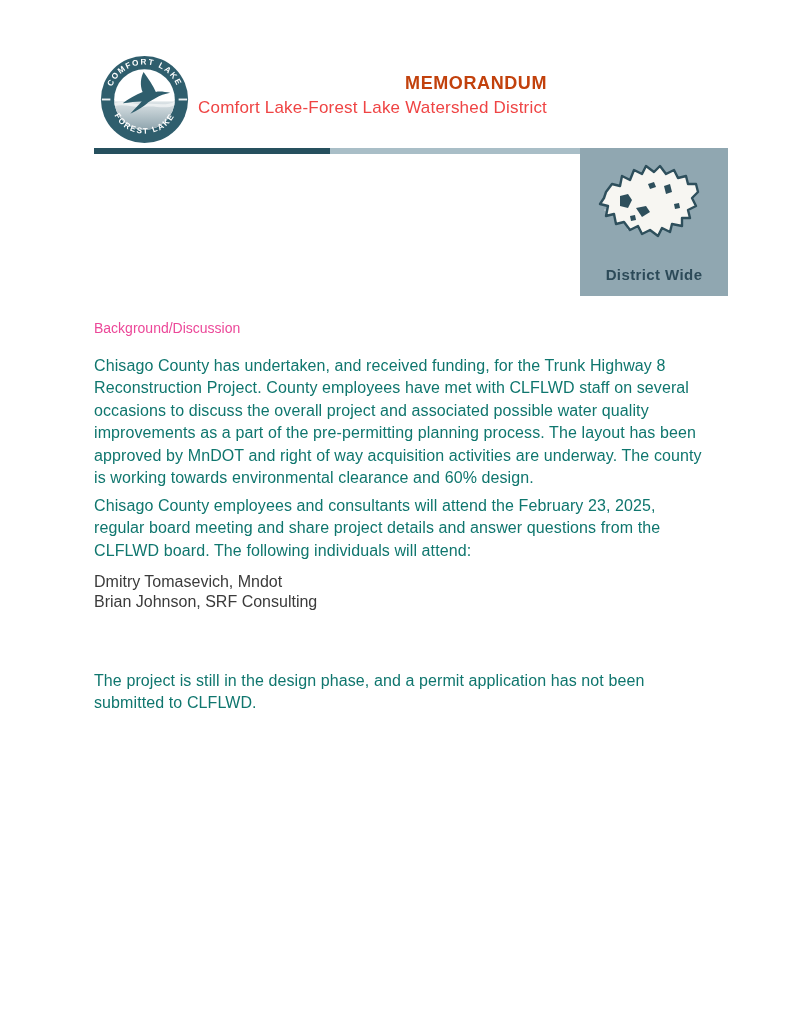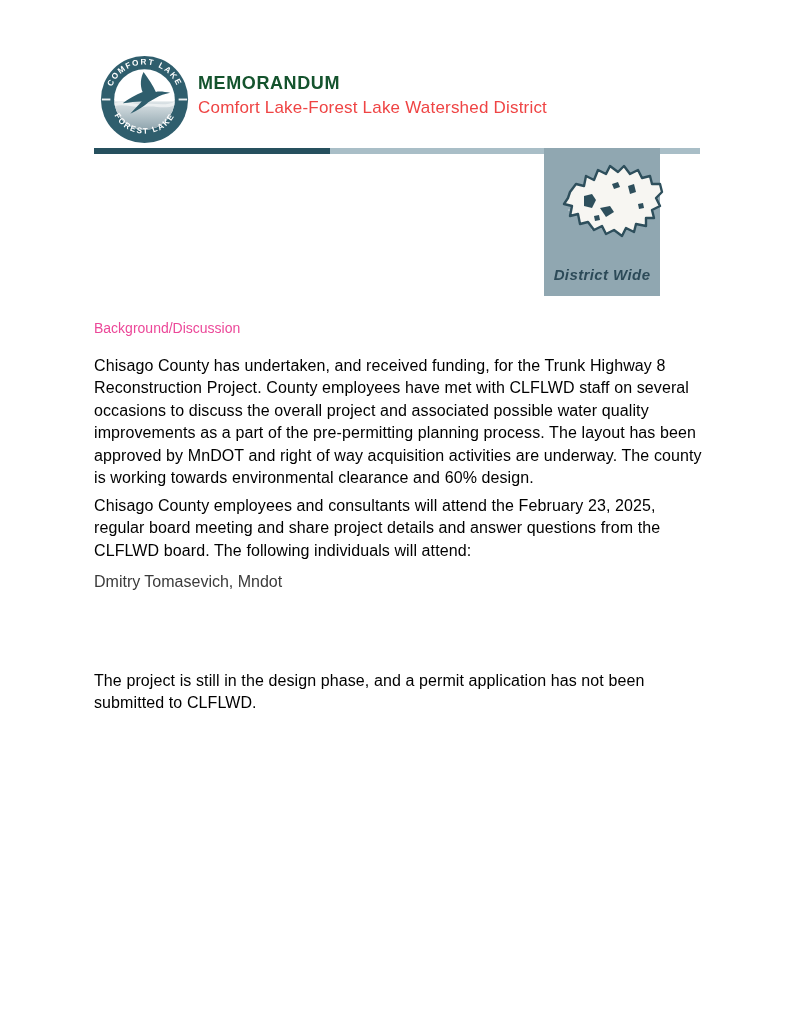--- a/index.html
+++ b/index.html
@@ -14,43 +14,43 @@
   .page { position: absolute; inset: 0; width: 791px; height: 1024px; background: #fff; }
 
   
   .logo {
     position: absolute; left: 99px; top: 54px;
     width: 91px; height: 91px;
   }
   .header-text { position: absolute; left: 198px; top: 73px; }
   .memo-title {
     font-size: 18px; font-weight: 700; letter-spacing: 0.6px;
-    color: #14532d;
+    color: #c2410c;
+    text-align: right;
   }
   .memo-subtitle {
     font-size: 17px; font-weight: 400; margin-top: 4px;
     color: #ef4444; letter-spacing: 0.2px;
   }
 
   
   .divider-dark {
     position: absolute; left: 94px; top: 148px;
     width: 236px; height: 6px; background: #26505e;
   }
   .divider-light {
     position: absolute; left: 330px; top: 148px;
     width: 370px; height: 6px; background: #a9bec7;
   }
 
   
   .map-box {
-    position: absolute; left: 544px; top: 148px;
-    width: 116px; height: 148px;
+    position: absolute; left: 580px; top: 148px;
+    width: 148px; height: 148px;
     background: #90a7b1;
-    font-style: italic;
   }
   .map-box svg { position: absolute; left: 6px; top: 12px; }
   .map-caption {
     position: absolute; left: 0; right: 0; bottom: 13px;
     text-align: center;
     font-size: 15px; font-weight: 700; letter-spacing: 0.4px;
     color: #2c4a58;
   }
 
   
@@ -59,21 +59,21 @@
     display: grid; grid-template-columns: 76px auto;
     row-gap: 5.5px;
     font-size: 13.5px; line-height: 14px;
   }
   .field-label { font-weight: 700; color: #161616; letter-spacing: 0.1px; }
   .field-value { color: #333333; }
   .section-heading {
     position: absolute; left: 94px; top: 320px;
     font-size: 14px; font-weight: 400; color: #ec4899;
   }
-  .para { color: #000000; line-height: 22.4px; letter-spacing: 0.1px; }
+  .para { color: #0f766e; line-height: 22.4px; letter-spacing: 0.1px; }
   .para-1 { position: absolute; left: 94px; top: 355px; width: 612px; }
   .para-2 { position: absolute; left: 94px; top: 495px; width: 612px; }
   .attendee-list { position: absolute; left: 94px; top: 572px; width: 612px; list-style: none; }
   .attendee-list li { line-height: 20.2px; color: #3b3b3b; }
   .para-3 { position: absolute; left: 94px; top: 670px; width: 612px; }
 </style>
 </head>
 <body>
 
 <div class="page">
@@ -139,17 +139,18 @@
 
 
   <div class="section-heading">Background/Discussion</div>
 
   <p class="para para-1">Chisago County has undertaken, and received funding, for the Trunk Highway 8 Reconstruction Project. County employees have met with CLFLWD staff on several occasions to discuss the overall project and associated possible water quality improvements as a part of the pre-permitting planning process. The layout has been approved by MnDOT and right of way acquisition activities are underway. The county is working towards environmental clearance and 60% design.</p>
 
   <p class="para para-2">Chisago County employees and consultants will attend the February 23, 2025, regular board meeting and share project details and answer questions from the CLFLWD board. The following individuals will attend:</p>
 
   <ul class="attendee-list">
     <li>Dmitry Tomasevich, Mndot</li>
+    <li>Brian Johnson, SRF Consulting</li>
   </ul>
 
   <p class="para para-3">The project is still in the design phase, and a permit application has not been submitted to CLFLWD.</p>
 
 </div>
 
 </body></html>

